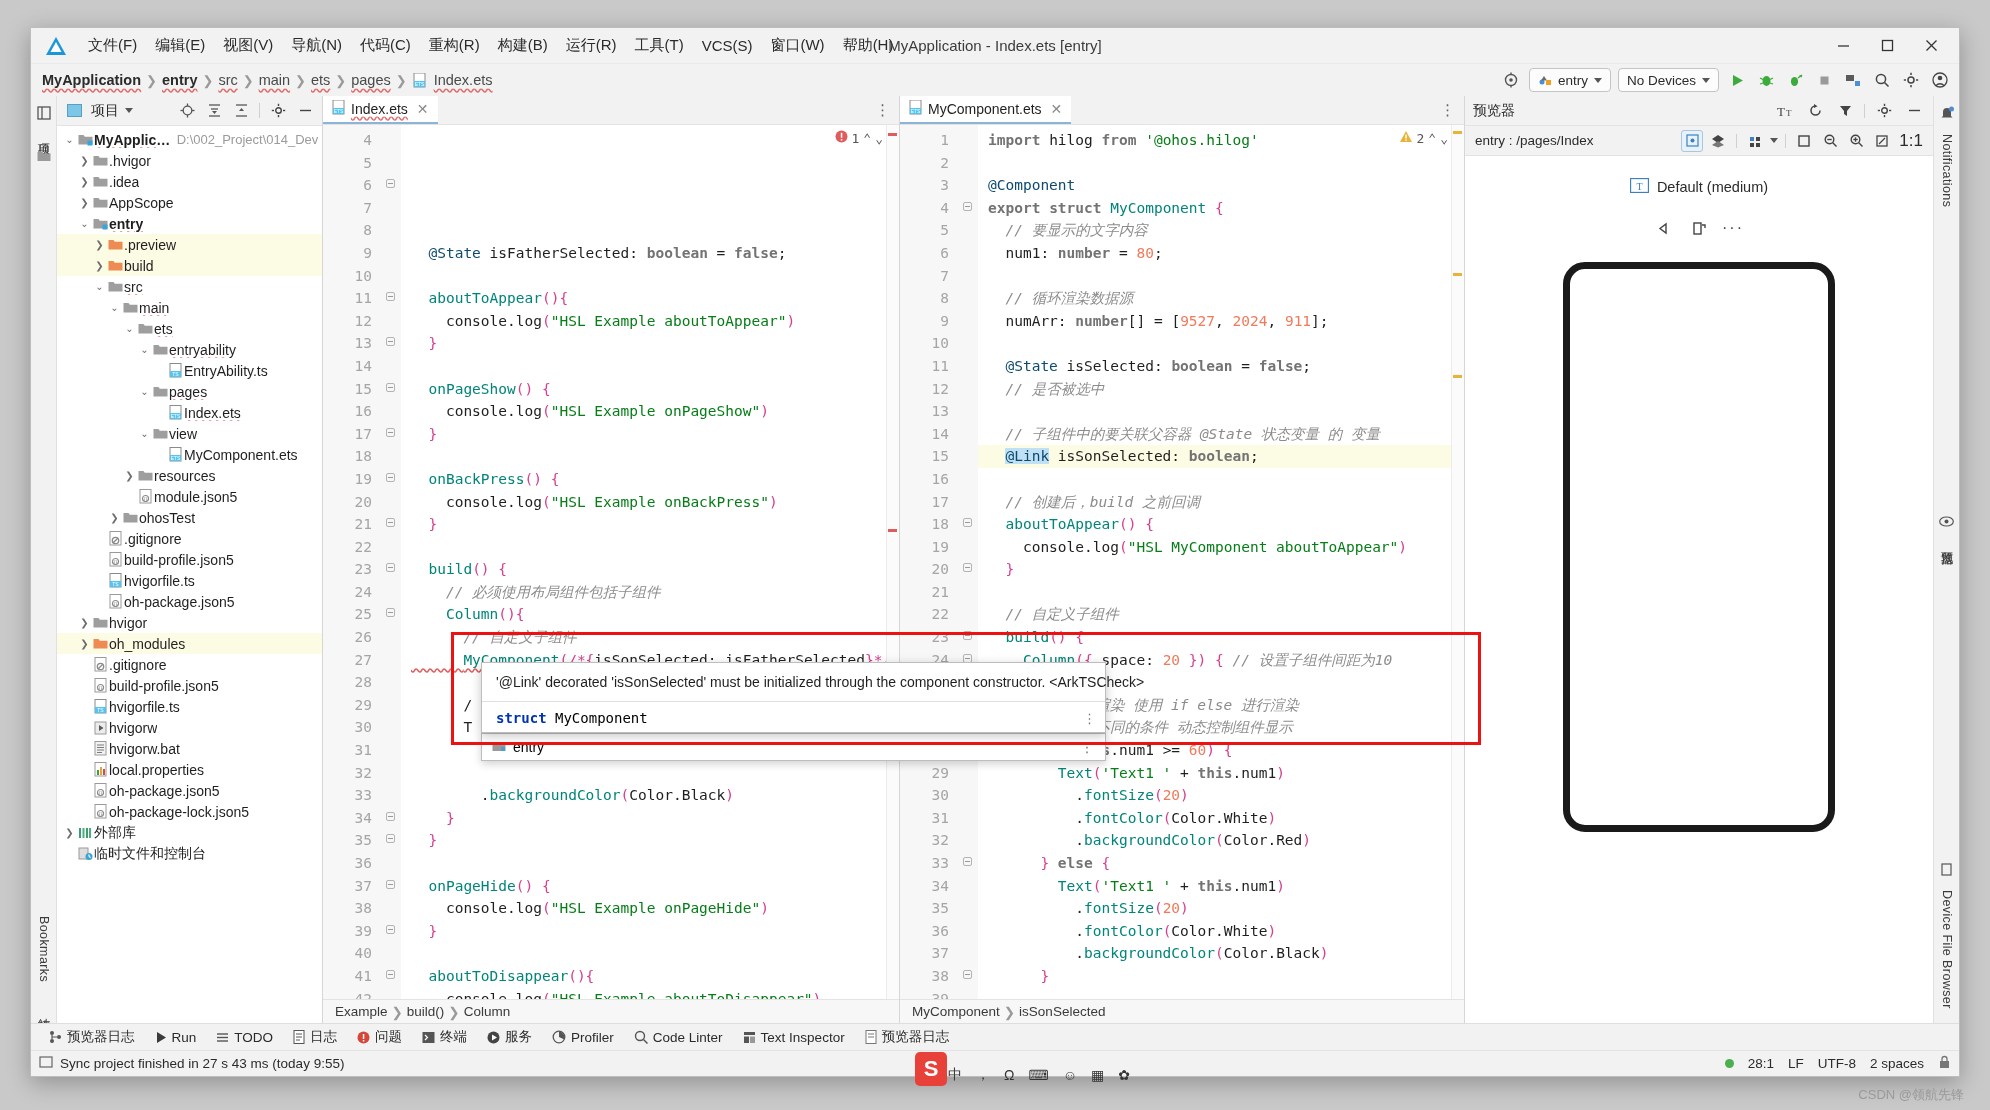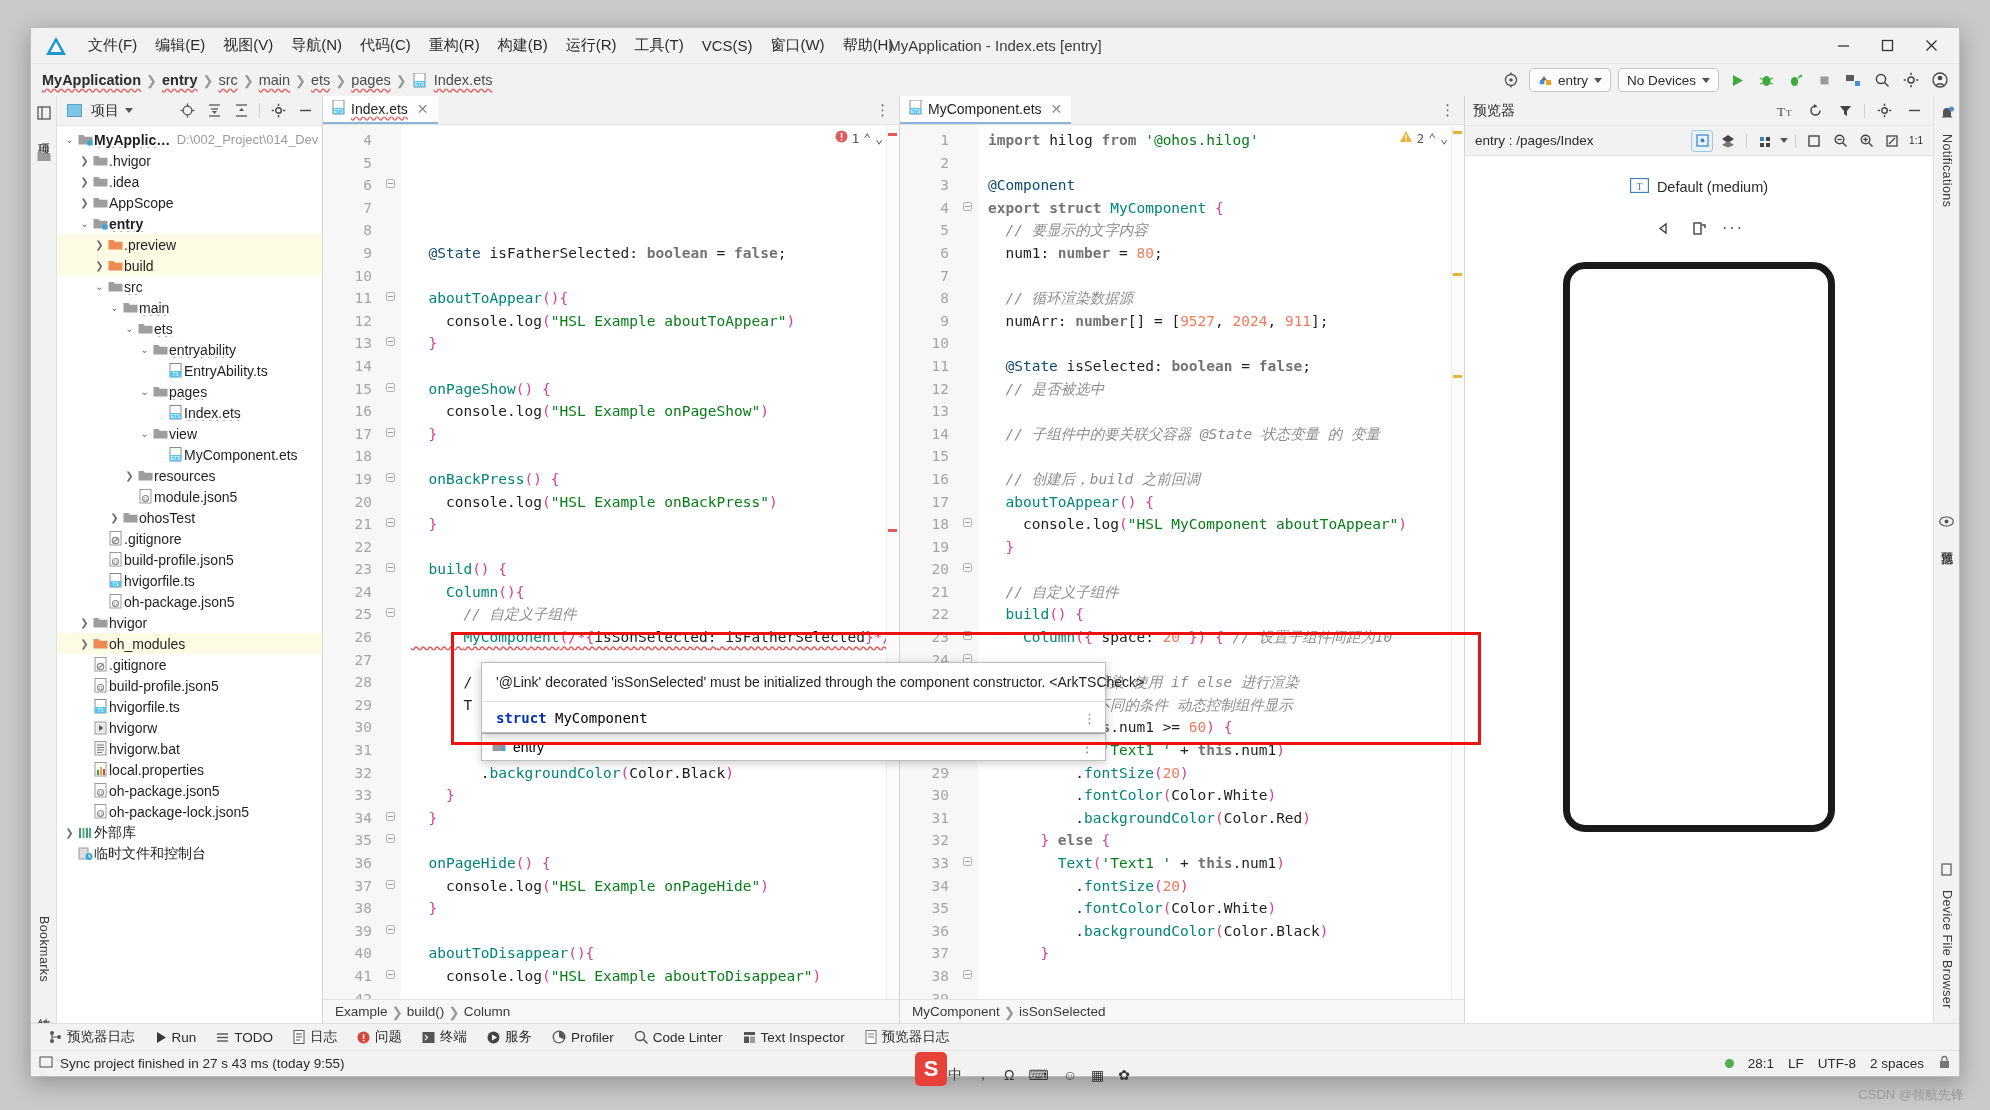--- a/index.html
+++ b/index.html
@@ -956,20 +956,21 @@
               <div class="ln"></div>
               <div class="ln">  <span class="fn">onPageShow</span><span class="pc">()</span> <span class="pc">{</span></div>
               <div class="ln">    <span class="pl">console</span><span class="pl">.</span><span class="pl">log</span><span class="pc">(</span><span class="st">"HSL Example onPageShow"</span><span class="pc">)</span></div>
               <div class="ln">  <span class="pc">}</span></div>
               <div class="ln"></div>
               <div class="ln">  <span class="fn">onBackPress</span><span class="pc">()</span> <span class="pc">{</span></div>
               <div class="ln">    <span class="pl">console</span><span class="pl">.</span><span class="pl">log</span><span class="pc">(</span><span class="st">"HSL Example onBackPress"</span><span class="pc">)</span></div>
               <div class="ln">  <span class="pc">}</span></div>
               <div class="ln"></div>
               <div class="ln">  <span class="fn">build</span><span class="pc">()</span> <span class="pc">{</span></div>
+              <div class="ln">    <span class="cm">// 必须使用布局组件包括子组件</span></div>
               <div class="ln">    <span class="fn">Column</span><span class="pc">(){</span></div>
               <div class="ln">      <span class="cm">// 自定义子组件</span></div>
               <div class="ln"><span class="err-squig">      <span class="fn">MyComponent</span><span class="pc">(/*{</span><span class="pl">isSonSelected</span><span class="pl">:</span> <span class="pl">isFatherSelected</span><span class="pc">}*/);</span></span></div>
               <div class="ln"></div>
               <div class="ln">      <span class="pl">/</span></div>
               <div class="ln">      <span class="pl">T</span></div>
               <div class="ln"></div>
               <div class="ln"></div>
               <div class="ln">        <span class="pl">.</span><span class="fn">backgroundColor</span><span class="pc">(</span><span class="pl">Color</span><span class="pl">.</span><span class="pl">Black</span><span class="pc">)</span></div>
               <div class="ln">    <span class="pc">}</span></div>
@@ -1112,20 +1113,21 @@
               <div class="ln">  <span class="cm">// 要显示的文字内容</span></div>
               <div class="ln">  <span class="pl">num1</span><span class="pl">:</span> <span class="kw">number</span> <span class="pl">=</span> <span class="num">80</span><span class="pl">;</span></div>
               <div class="ln"></div>
               <div class="ln">  <span class="cm">// 循环渲染数据源</span></div>
               <div class="ln">  <span class="pl">numArr</span><span class="pl">:</span> <span class="kw">number</span><span class="pl">[]</span> <span class="pl">=</span> <span class="pl">[</span><span class="num">9527</span><span class="pl">,</span> <span class="num">2024</span><span class="pl">,</span> <span class="num">911</span><span class="pl">];</span></div>
               <div class="ln"></div>
               <div class="ln">  <span class="dec">@State</span> <span class="pl">isSelected</span><span class="pl">:</span> <span class="kw">boolean</span> <span class="pl">=</span> <span class="kw">false</span><span class="pl">;</span></div>
               <div class="ln">  <span class="cm">// 是否被选中</span></div>
               <div class="ln"></div>
               <div class="ln">  <span class="cm">// 子组件中的要关联父容器 @State 状态变量 的 变量</span></div>
+              <div class="ln hl">  <span class="dec" style="background: rgb(191, 224, 245);">@Link</span> <span class="pl">isSonSelected</span><span class="pl">:</span> <span class="kw">boolean</span><span class="pl">;</span></div>
               <div class="ln"></div>
               <div class="ln">  <span class="cm">// 创建后，build 之前回调</span></div>
               <div class="ln">  <span class="fn">aboutToAppear</span><span class="pc">()</span> <span class="pc">{</span></div>
               <div class="ln">    <span class="pl">console</span><span class="pl">.</span><span class="pl">log</span><span class="pc">(</span><span class="st">"HSL MyComponent aboutToAppear"</span><span class="pc">)</span></div>
               <div class="ln">  <span class="pc">}</span></div>
               <div class="ln"></div>
               <div class="ln">  <span class="cm">// 自定义子组件</span></div>
               <div class="ln">  <span class="fn">build</span><span class="pc">()</span> <span class="pc">{</span></div>
               <div class="ln">    <span class="fn">Column</span><span class="pc">({</span> <span class="pl">space</span><span class="pl">:</span> <span class="num">20</span> <span class="pc">})</span> <span class="pc">{</span> <span class="cm">// 设置子组件间距为10</span></div>
               <div class="ln"></div>
@@ -1253,21 +1255,21 @@
                 <line x1="6.5" y1="4.3" x2="6.5" y2="8.7" stroke="#444" stroke-width="1.4"></line>
                 <line x1="9.8" y1="9.8" x2="13.5" y2="13.5" stroke="#444" stroke-width="1.4"></line>
               </svg>
             </span>
           <span class="ticon">
               <svg width="14" height="14">
                 <rect x="2" y="2" width="10" height="10" fill="none" stroke="#444" stroke-width="1.3"></rect>
                 <line x1="4" y1="10" x2="10" y2="4" stroke="#444" stroke-width="1.2"></line>
               </svg>
             </span>
-          <span style="font-size:10px;color:#2b2b2b;padding-left:2px">1:1</span>
+          <span style="font-size:17px;color:#2b2b2b;padding-left:2px">1:1</span>
         </span>
       </div>
       <div class="prev-body">
         <div class="dev-label">
           <span><svg width="19" height="15">
                 <rect x="0.5" y="0.5" width="18" height="14" fill="none" stroke="#3b82c4" stroke-width="1.3"></rect>
                 <text x="9.5" y="11.5" font-size="10" fill="#3b82c4" text-anchor="middle" font-family="Liberation Serif">T</text>
               </svg></span>
           <span>Default (medium)</span>
         </div>

